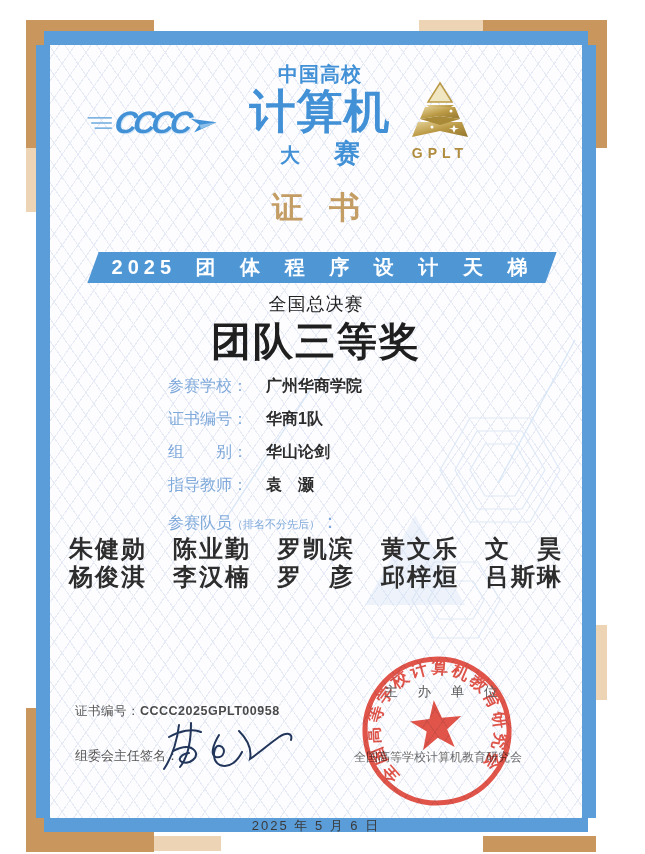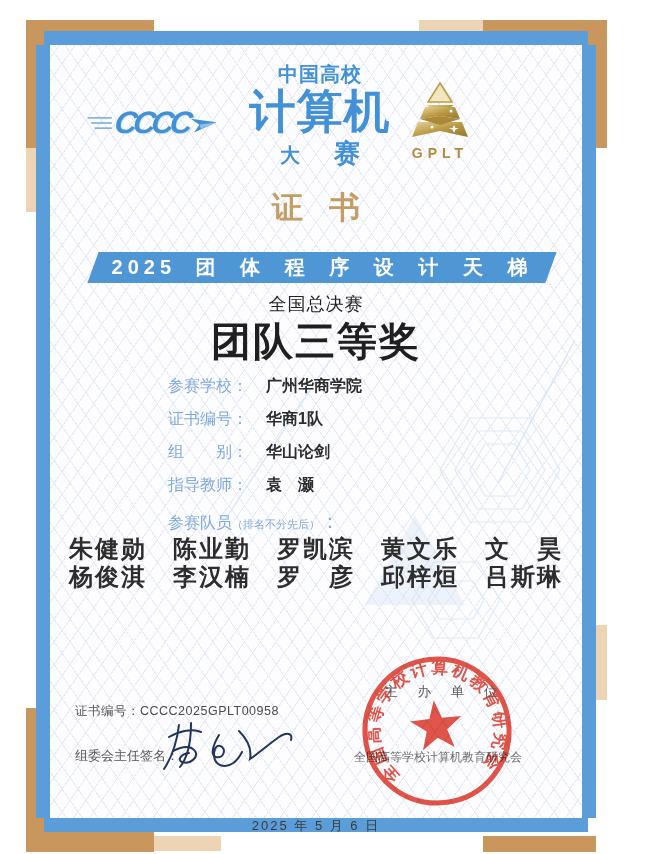--- a/index.html
+++ b/index.html
@@ -62,21 +62,21 @@
   .fields{left:118px;top:331px;width:380px;}
   .field{display:flex;align-items:baseline;height:33px;}
   .f-label{color:var(--labelBlue);font-size:16px;font-weight:500;white-space:pre;}
   .f-value{color:var(--textDark);font-size:16px;font-weight:600;margin-left:18px;white-space:pre;}
   .f-note{color:var(--labelBlue);font-size:11px;font-weight:500;}
   .f-colon{color:var(--labelBlue);font-size:20px;font-weight:500;}
   .members{left:0;top:490px;width:100%;text-align:center;}
   .m-row{font-size:24px;font-weight:600;color:var(--textDark);letter-spacing:2px;line-height:28px;white-space:pre;}
   
   .certno{left:25px;top:658px;font-size:12.5px;color:var(--gray);letter-spacing:.5px;}
-  .certno .value{color:#4a4a4a;}
+  .certno .value{color:#4a4a4a;font-weight:bold;}
   .signrow{left:25px;top:702px;font-size:13px;color:var(--gray);}
   svg.signature{position:absolute;left:103px;top:668px;}
   .org-label{left:330px;top:638px;width:130px;text-align:center;font-size:13.5px;color:#5a5a5a;letter-spacing:8px;font-weight:500;z-index:3;}
   .org-name{left:300px;top:704px;width:176px;text-align:center;font-size:12px;color:#6b6b6b;z-index:1;}
   svg.stamp{position:absolute;left:307px;top:608px;z-index:2;opacity:.86;mix-blend-mode:multiply;}
   .date{left:0;top:744px;width:100%;text-align:center;font-size:13px;color:#3a3a3a;letter-spacing:2px;z-index:3;margin-top:28px;}
 </style>
 </head>
 <body>
 

